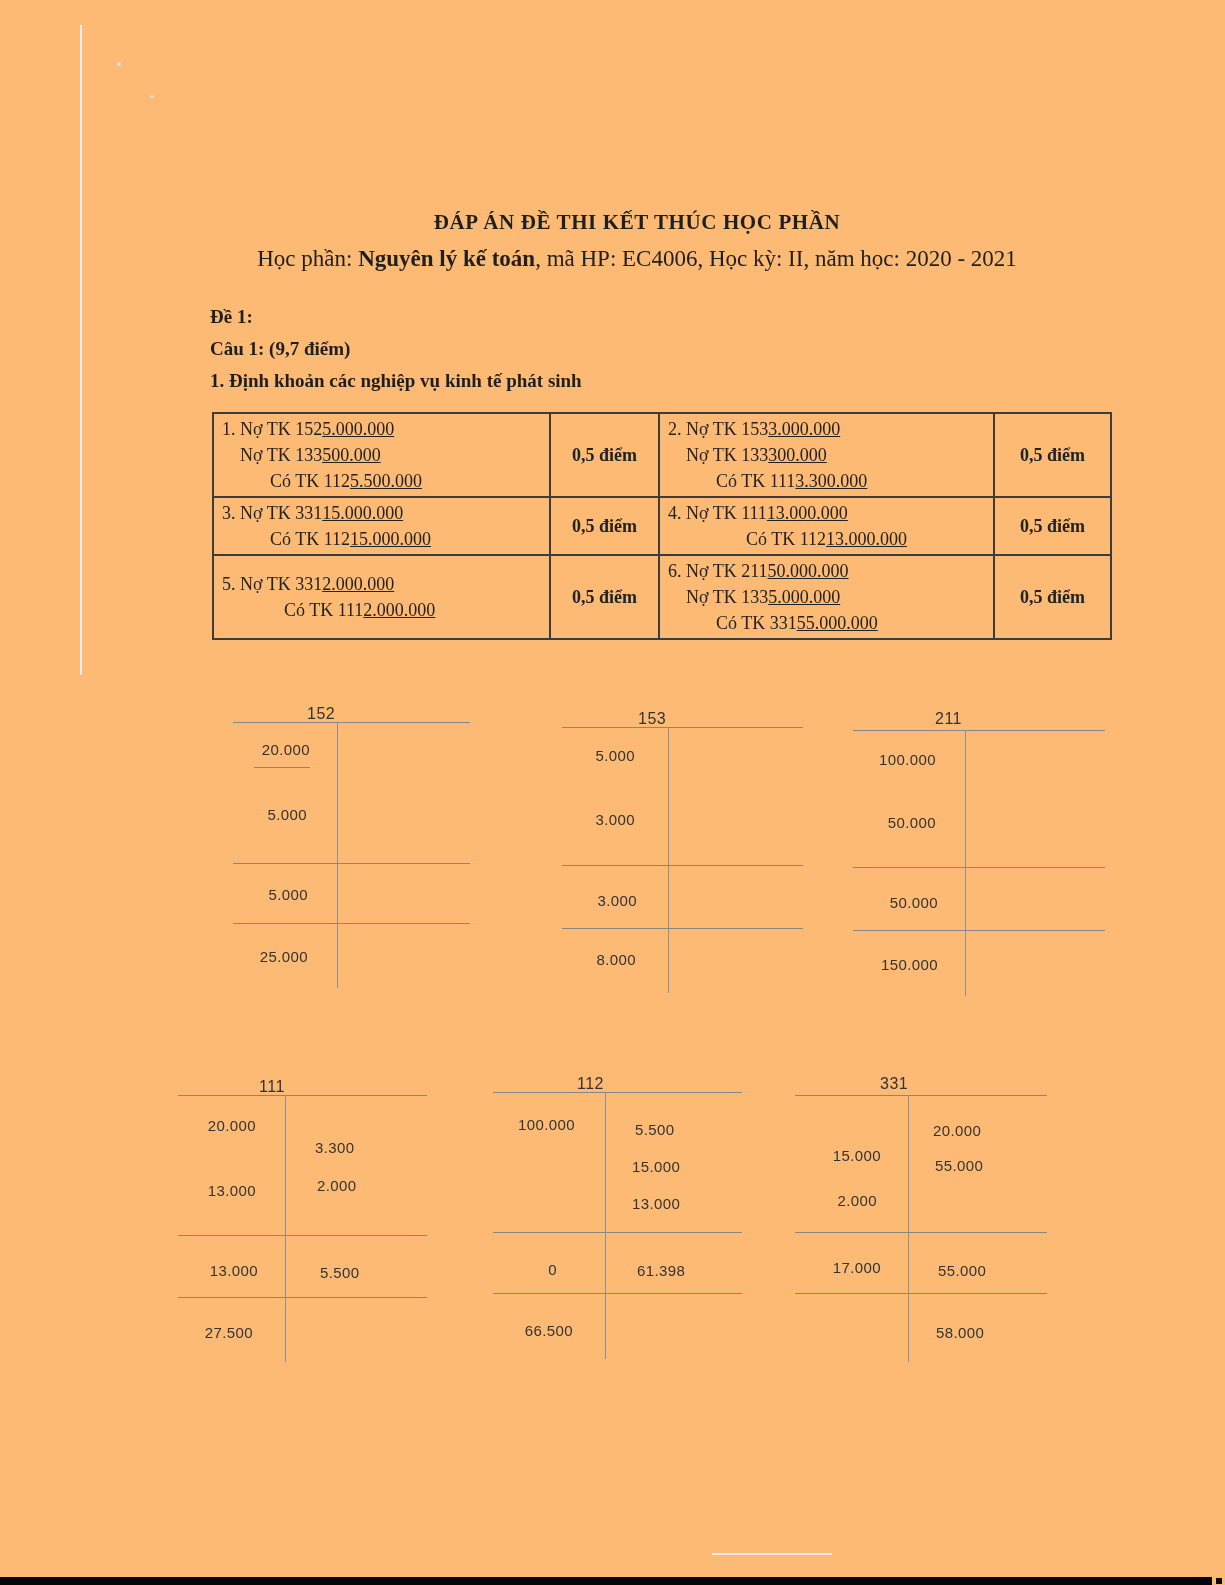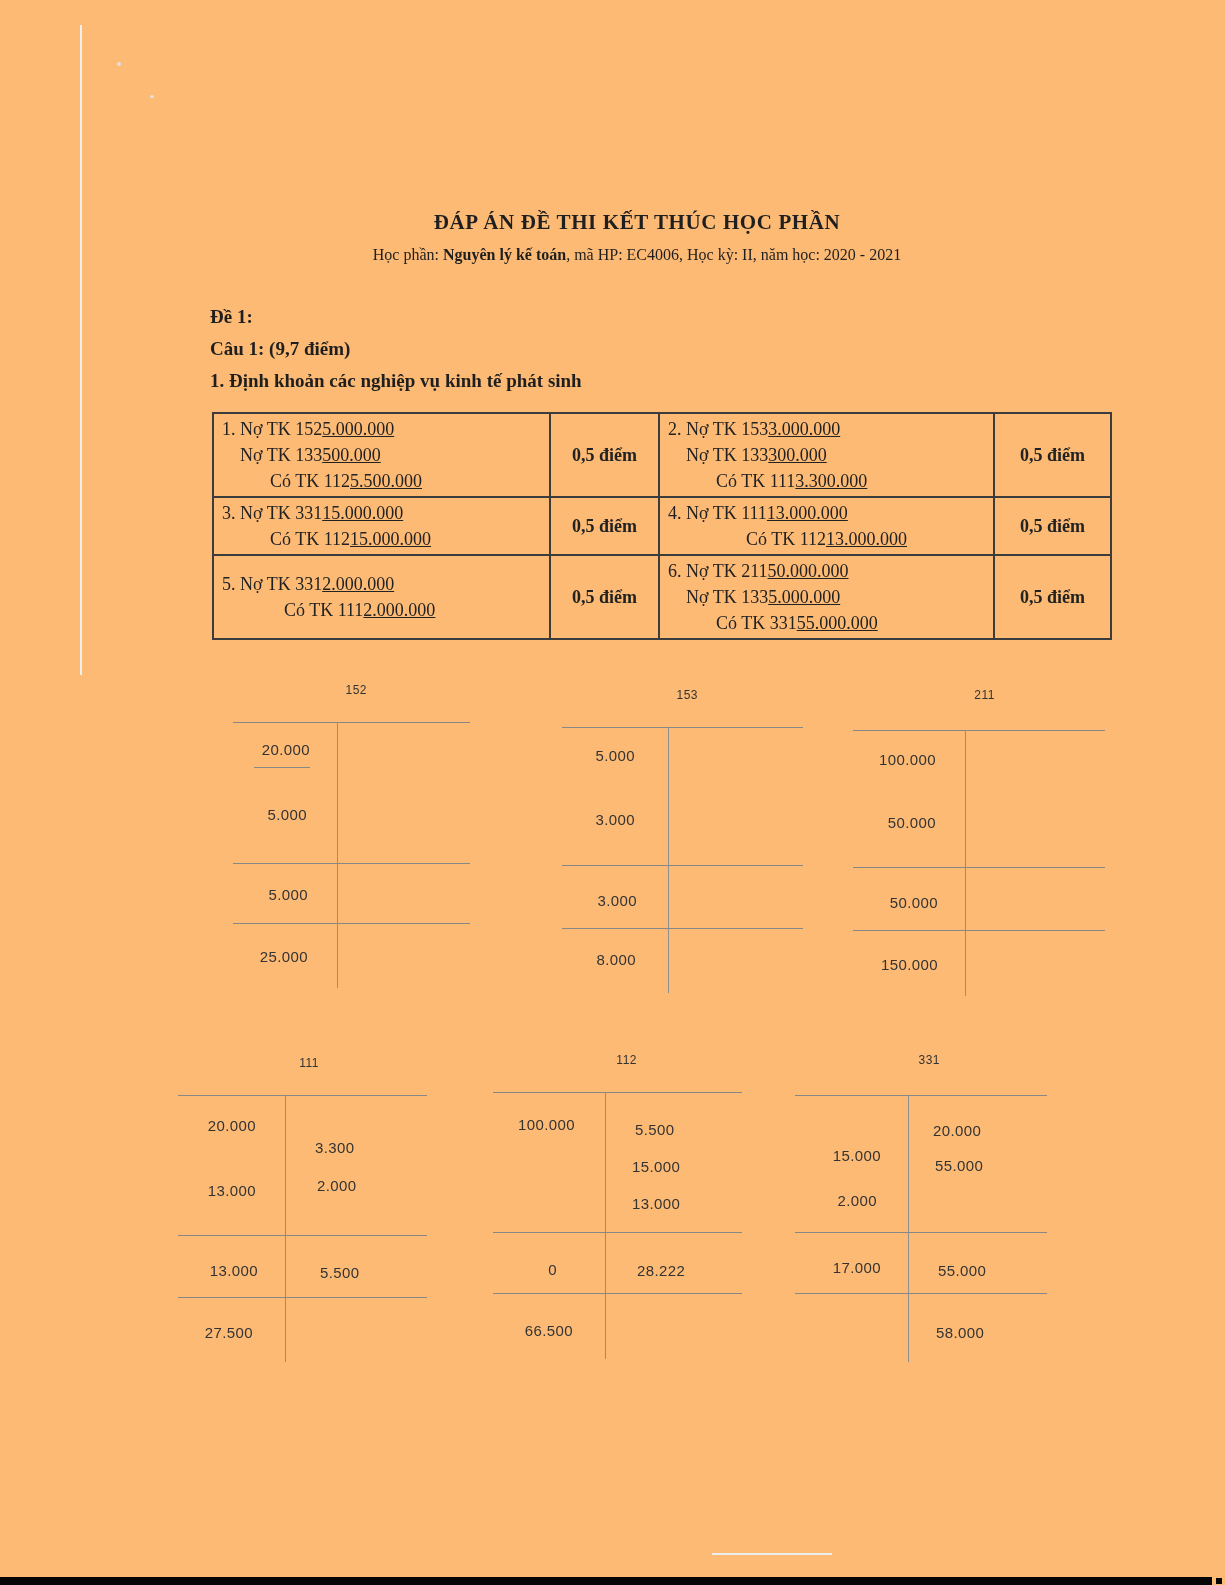--- a/index.html
+++ b/index.html
@@ -5,37 +5,37 @@
   html,body{margin:0;padding:0;background:#ffffff;}
   .page{
     position:relative; width:1225px; height:1585px; overflow:hidden;
     background:#fdba74; color:#1f1f1f;
     font-family:"Liberation Serif","DejaVu Serif",serif;
   }
   .abs{position:absolute;}
   
   .hdr{left:87px;width:1100px;text-align:center;}
   .title{font-weight:bold;font-size:21px;letter-spacing:.6px;}
-  .sub{font-size:16px;}
+  .sub{font-size:23px;}
   .lbl{font-weight:bold;font-size:19px;}
   
   table.journal{
     border-collapse:collapse; table-layout:fixed;
     font-size:18px; color:#222;
   }
   table.journal td{border:2px solid #3c3c3c; vertical-align:middle; padding:2px 0;}
   .jl{display:flex; line-height:26px;}
   .jlab{white-space:nowrap;}
   .jamt{padding-right:20px; white-space:nowrap;text-decoration:underline;}
   .i0{padding-left:8px;} .i1{padding-left:26px;} .i2{padding-left:56px;}
   .i2c{padding-left:70px;} .i3{padding-left:86px;}
   .score{text-align:center; font-weight:bold; font-size:18px;}
   
   .tacc{position:absolute; font-family:"Liberation Sans","DejaVu Sans",sans-serif; color:#333;}
-  .tacc .tttl{position:absolute; text-align:right; font-size:12px; letter-spacing:.5px;}
+  .tacc .tttl{position:absolute; text-align:left; font-size:16px; letter-spacing:.5px;margin-top:22px;}
   .hline{position:absolute; height:1px; background:#878787;}
   .vline{position:absolute; width:1px; background:#8f8f8f;}
   .tval{position:absolute; font-size:15px; letter-spacing:.4px; white-space:nowrap;}
   .r{text-align:right;}
   
   .crease{position:absolute; width:2px; background:#eeeeee;}
   .speck{position:absolute; background:#e0e0e0; border-radius:50%;}
   .smudge{position:absolute; background:#ececec;}
   .botbar{position:absolute; background:#060606;}
 </style>
@@ -208,21 +208,21 @@
     <div class="tttl" style="left:87px;top:8px;width:60px">112</div>
     <div class="hline" style="left:3px;top:47px;width:249px"></div>
     <div class="vline" style="left:115px;top:47px;height:267px"></div>
     <div class="hline" style="left:3px;top:187px;width:249px"></div>
     <div class="hline" style="left:3px;top:248px;width:249px"></div>
     <div class="tval r" style="left:0;top:71px;width:85px">100.000</div>
     <div class="tval" style="left:145px;top:76px">5.500</div>
     <div class="tval" style="left:142px;top:113px">15.000</div>
     <div class="tval" style="left:142px;top:150px">13.000</div>
     <div class="tval r" style="left:0;top:216px;width:67px">0</div>
-    <div class="tval" style="left:147px;top:217px">28.222</div>
+    <div class="tval" style="left:147px;top:217px">61.398</div>
     <div class="tval r" style="left:0;top:277px;width:83px">66.500</div>
   </div>
 
   <div class="tacc" style="left:790px;top:1045px;width:260px;height:325px">
     <div class="tttl" style="left:90px;top:8px;width:60px">331</div>
     <div class="hline" style="left:5px;top:50px;width:252px"></div>
     <div class="vline" style="left:118px;top:50px;height:267px"></div>
     <div class="hline" style="left:5px;top:187px;width:252px"></div>
     <div class="hline" style="left:5px;top:248px;width:252px"></div>
     <div class="tval" style="left:143px;top:77px">20.000</div>

